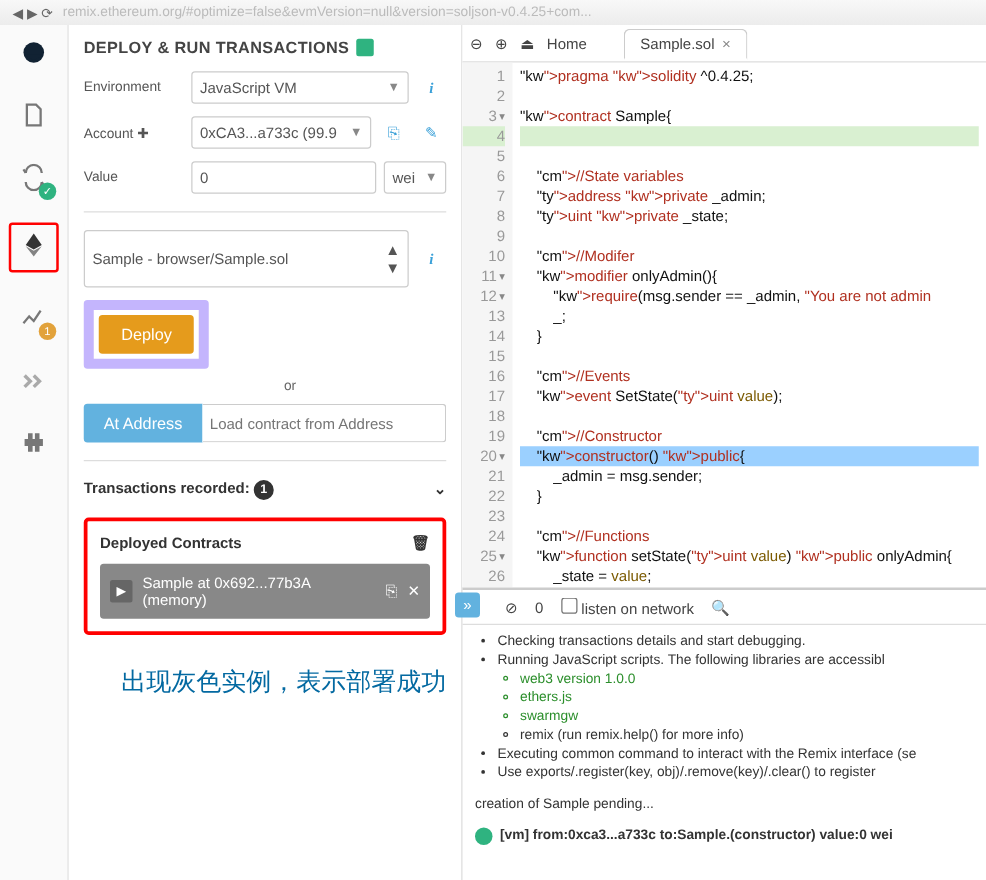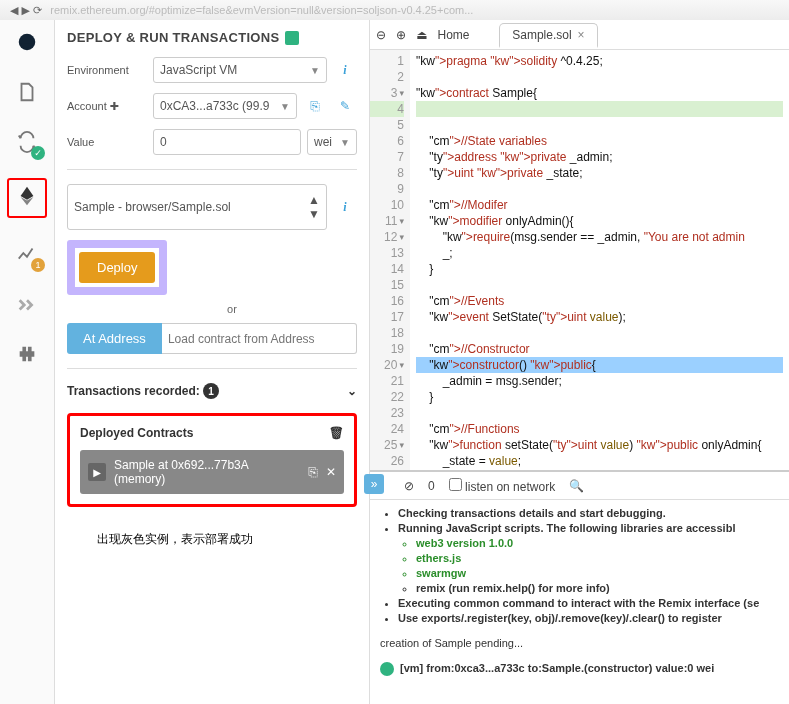--- a/index.html
+++ b/index.html
@@ -35,21 +35,21 @@
 .ataddr .btn{ background:#62b2df; border-radius:3px 0 0 3px; padding:8px 16px;}
 .ataddr .inp{ border-radius:0 3px 3px 0; border-left:none; flex:1; color:#aaa;}
 hr{ border:none; border-top:1px solid #ddd; margin:14px 0;}
 .txrec{ display:flex; align-items:center; justify-content:space-between; font-weight:bold; font-size:12px;}
 .txrec .count{ background:#333; color:#fff; width:16px; height:16px; border-radius:50%; font-size:10px; display:inline-flex; align-items:center; justify-content:center;}
 .deployed-box{ border:3px solid red; border-radius:4px; margin-top:14px; padding:10px;}
 .depl-head{ display:flex; justify-content:space-between; font-size:12px; font-weight:bold; margin-bottom:10px;}
 .instance{ background:#888; color:#fff; border-radius:3px; display:flex; align-items:center; padding:8px; gap:8px; font-size:12px;}
 .instance .chev{ background:#666; width:18px; height:18px; border-radius:2px; display:flex; align-items:center; justify-content:center; font-size:10px;}
 .instance .fill{flex:1;}
-.note{ color:#000000; font-size:12px; margin-top:24px; margin-left:30px;}
+.note{ color:#0369a1; font-size:20px; margin-top:24px; margin-left:30px;}
 
 .editor{ position:absolute; top:20px; left:370px; right:0; height:450px; background:#fff; font-family:Consolas,monospace; font-size:12px;}
 .edbar{ height:30px; border-bottom:1px solid #ddd; display:flex; align-items:center; padding:0 6px; gap:10px; color:#444;}
 .edbar .tab{ border:1px solid #ccc; border-bottom:2px solid #fff; background:#fff; padding:4px 12px; border-radius:5px 5px 0 0; font-size:12px; display:flex; gap:6px; align-items:center; position:relative; top:1px;}
 .edbar .ic{ cursor:pointer;}
 .code{ display:flex; height:420px; overflow:hidden;}
 .gutter{ width:40px; background:#f5f5f5; text-align:right; color:#999; padding:3px 6px 3px 0; line-height:16px;}
 .gutter div{height:16px;}
 .gut-wrap{display:flex; justify-content:flex-end; gap:2px; align-items:center;}
 .fold{ color:#888; font-size:9px;}
@@ -57,21 +57,21 @@
 .lines div{height:16px;}
 .hl-green{ background:#d9f0d1;}
 .hl-blue{ background:#9bd0ff;}
 .str{ color:#b03020;}
 .fn{ color:#7b5a00;}
 
 .console{ position:absolute; top:470px; left:370px; right:0; bottom:0; border-top:2px solid #ccc; font-size:12px; color:#333;}
 .cons-bar{ height:28px; border-bottom:1px solid #ddd; display:flex; align-items:center; gap:14px; padding:0 8px; color:#444;}
 .cons-bar .search{ border:none; border-left:1px solid #ccc; padding:4px 8px; flex:1; color:#aaa;}
 .cons-body{ padding:6px 10px; font-family:Consolas,monospace; font-size:11px; line-height:15px;}
-.cons-body ul{ list-style:disc; margin-left:18px;font-weight:bold;}
+.cons-body ul{ list-style:disc; margin-left:18px;}
 .cons-body ul ul{ list-style:circle; color:#2b8e2b;}
 .cons-body ul ul li{ color:#2b8e2b;}
 .cons-line{ margin-top:10px;}
 .handle{ position:absolute; left:-6px; top:2px; width:20px; height:20px; background:#62b2df; border-radius:3px; color:#fff; display:flex; align-items:center; justify-content:center; font-size:12px;}
 </style>
 </head>
 <body>
 
 <div class="topbar">
   <span>◀ ▶ ⟳</span>

